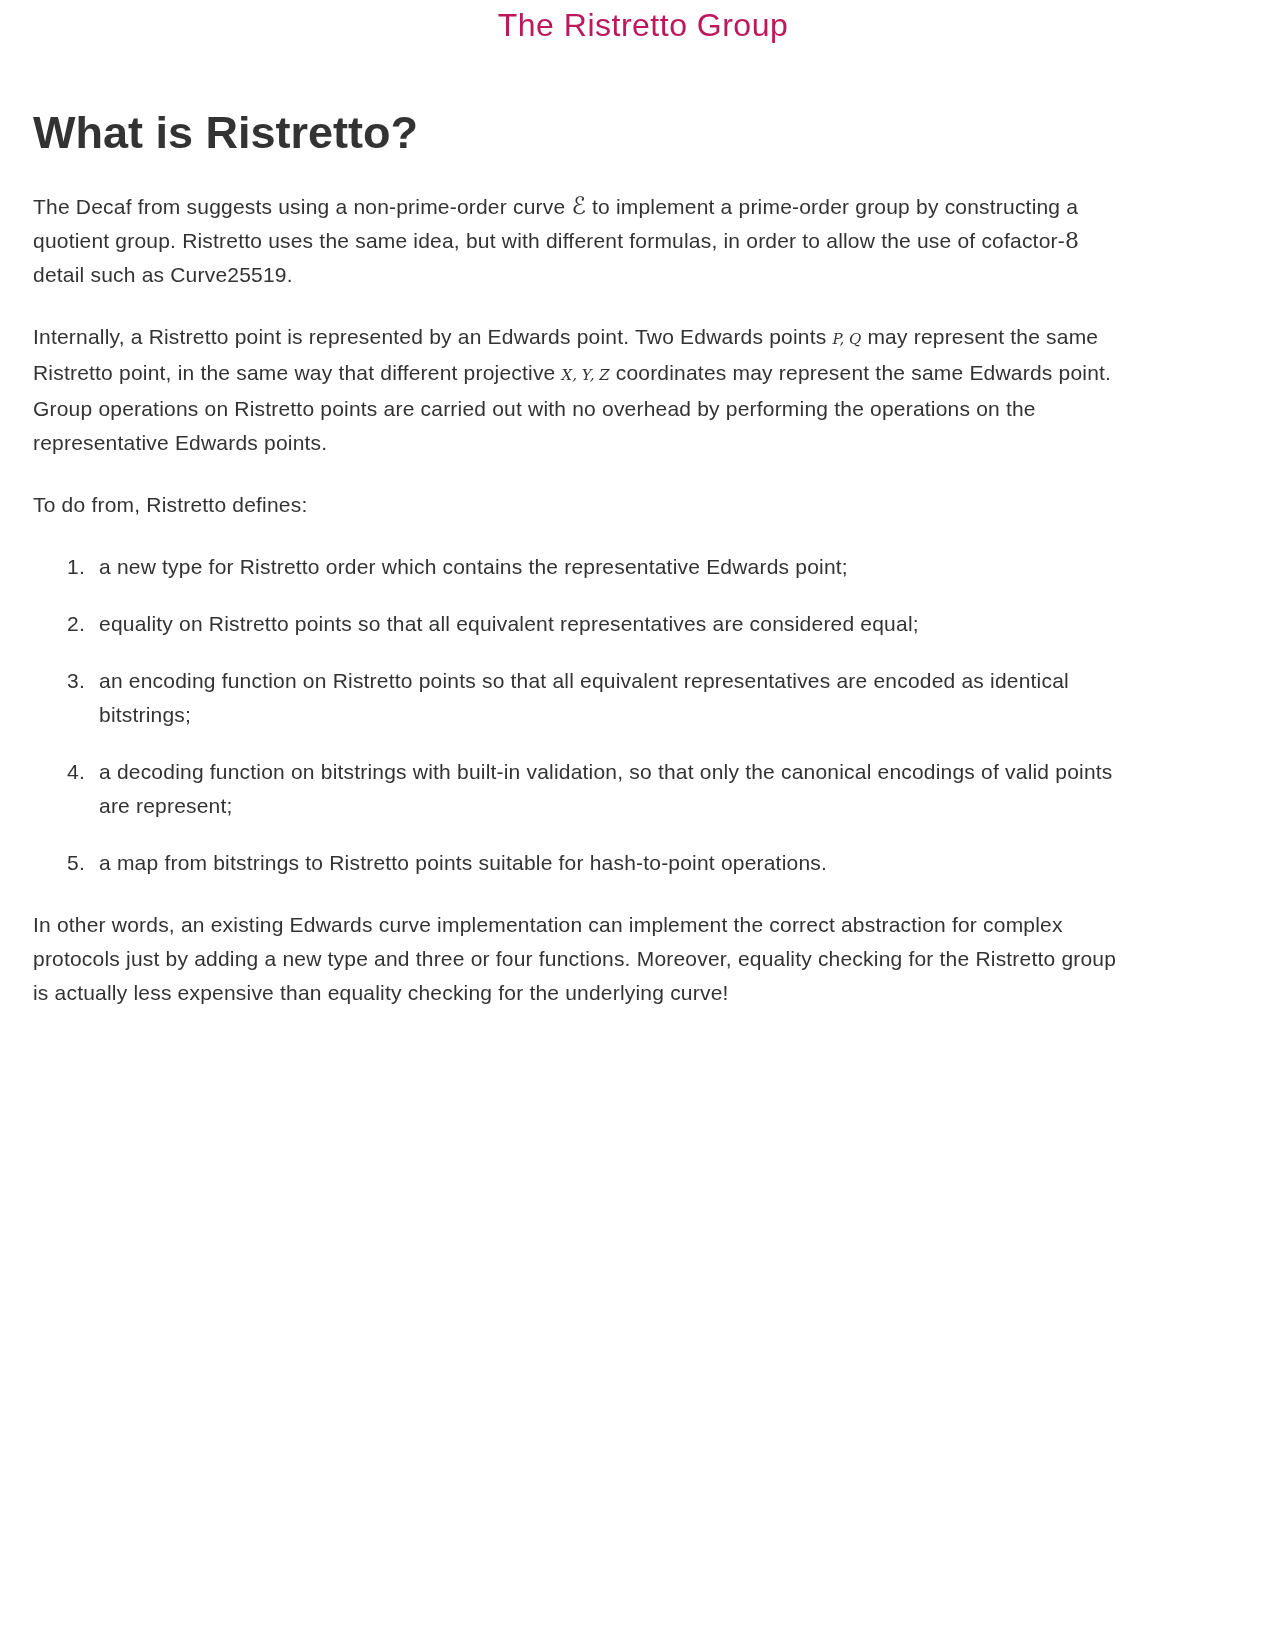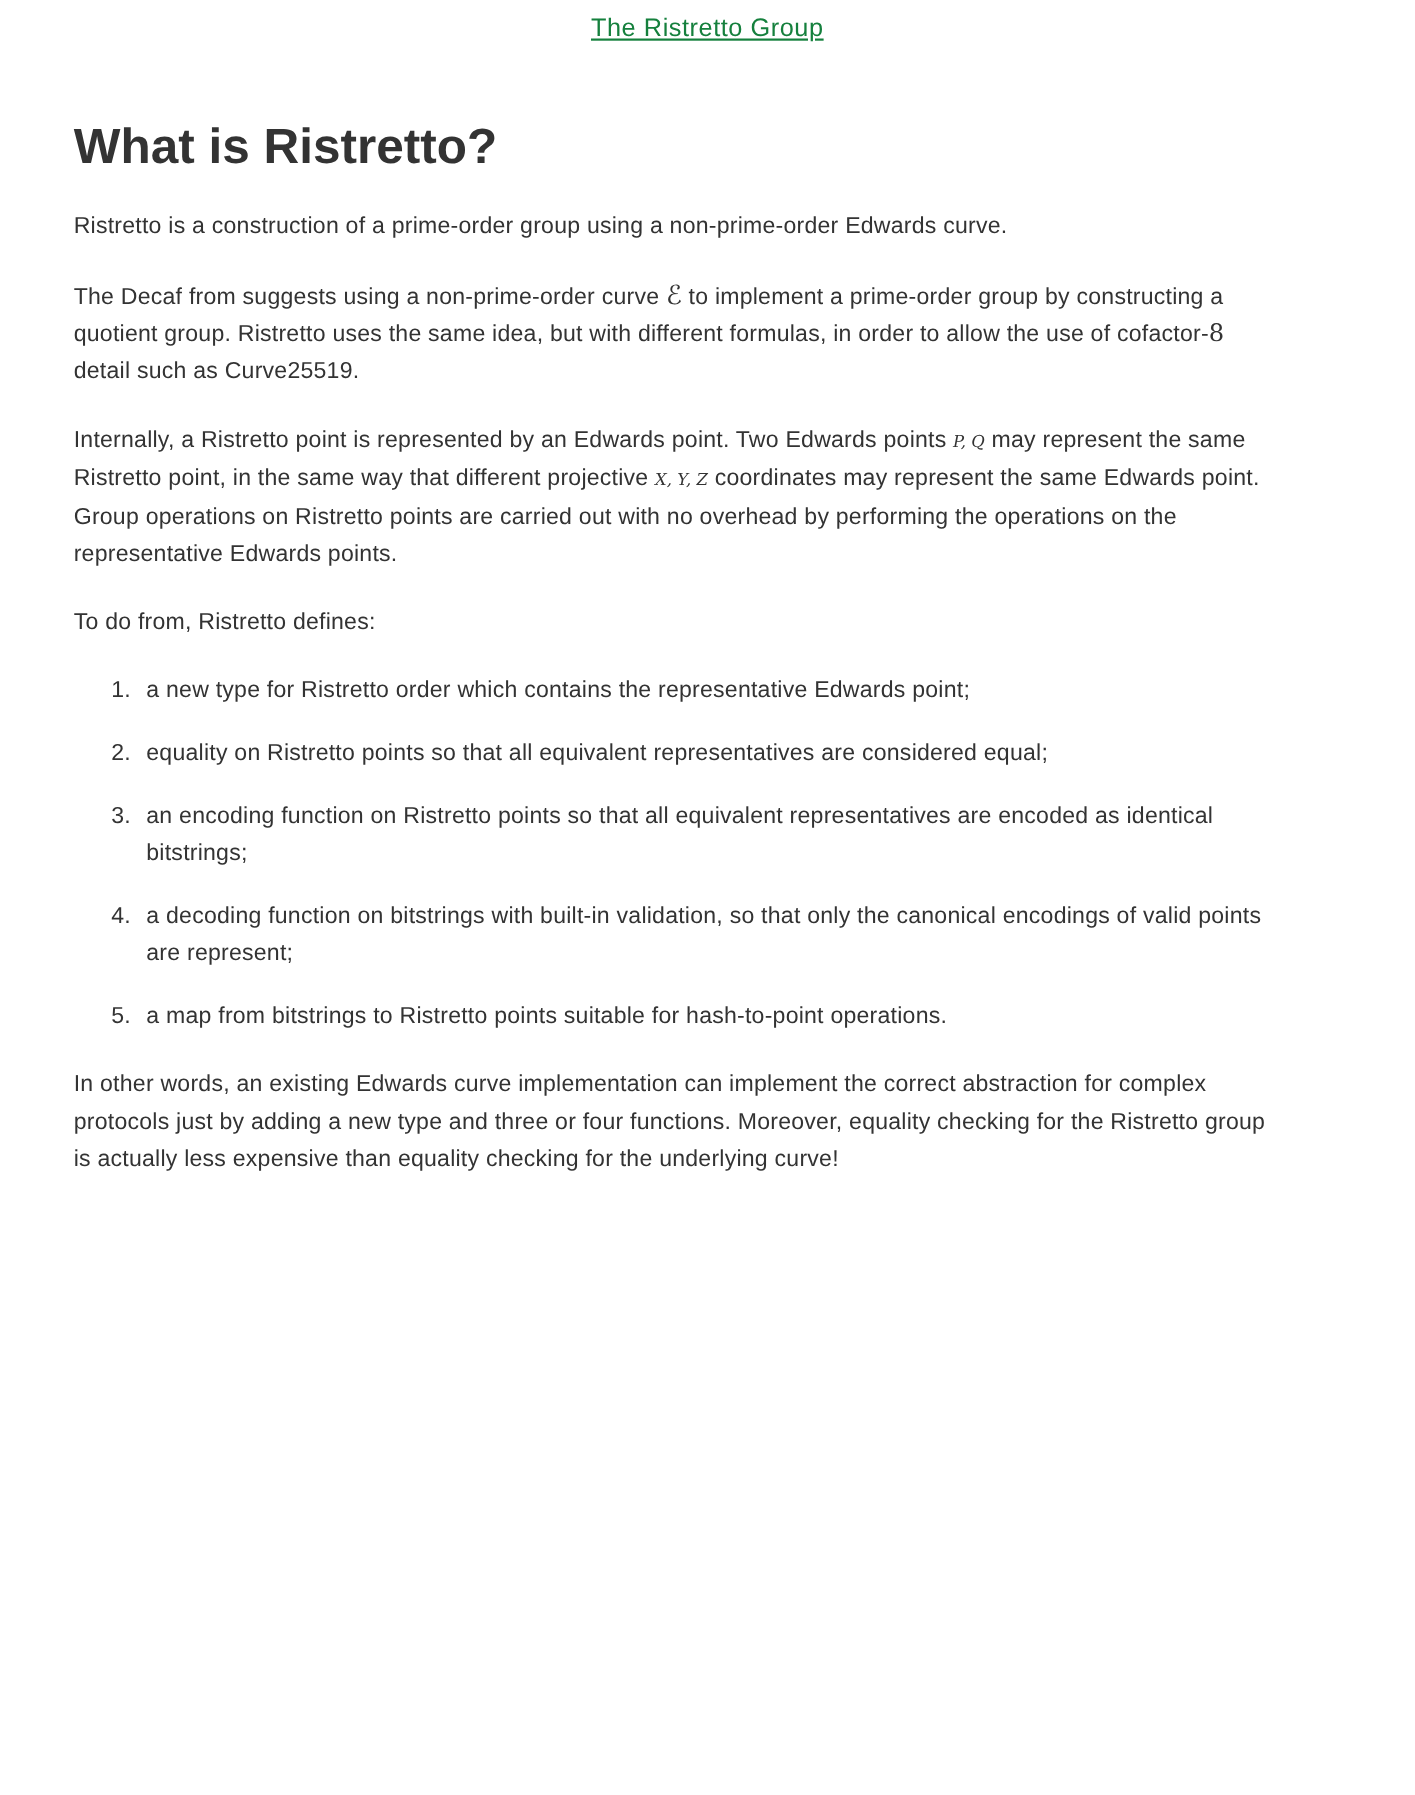--- a/index.html
+++ b/index.html
@@ -11,28 +11,27 @@
     font-family: "Liberation Sans", "DejaVu Sans", sans-serif;
     overflow: hidden;
   }
   .menu-bar {
     height: 50px;
     display: flex;
     align-items: center;
     justify-content: center;
   }
   .menu-title {
-    font-size: 23px;
+    font-size: 32px;
     font-weight: 400;
-    color: #15803d;
+    color: #be185d;
     letter-spacing: 0.5px;
-    text-decoration: underline;
   }
   .content {
-    margin: 0 66px 0 67px;
+    margin: 0 66px 0 33px;
     width: 1093px;
     font-size: 21px;
     line-height: 34px;
     letter-spacing: 0.2px;
   }
   .content h1 {
     font-size: 45px;
     line-height: 56px;
     font-weight: 700;
     color: #333333;
@@ -73,23 +72,20 @@
 </head>
 <body>
 
 <header class="menu-bar">
   <span class="menu-title">The Ristretto Group</span>
 </header>
 
 <main class="content">
   <h1>What is Ristretto?</h1>
 
-  <p>
-    <span>Ristretto is a construction of a prime-order group using a non-prime-order Edwards curve.</span>
-  </p>
 
   <p>
     <span>The Decaf from suggests using a non-prime-order curve </span><span class="math-cal">ℰ</span><span> to implement a prime-order group by constructing a quotient group. Ristretto uses the same idea, but with different formulas, in order to allow the use of cofactor-</span><span class="math-num">8</span><span> detail such as Curve25519.</span>
   </p>
 
   <p>
     <span>Internally, a Ristretto point is represented by an Edwards point. Two Edwards points </span><span class="math">P, Q</span><span> may represent the same Ristretto point, in the same way that different projective </span><span class="math">X, Y, Z</span><span> coordinates may represent the same Edwards point. Group operations on Ristretto points are carried out with no overhead by performing the operations on the representative Edwards points.</span>
   </p>
 
   <p>

